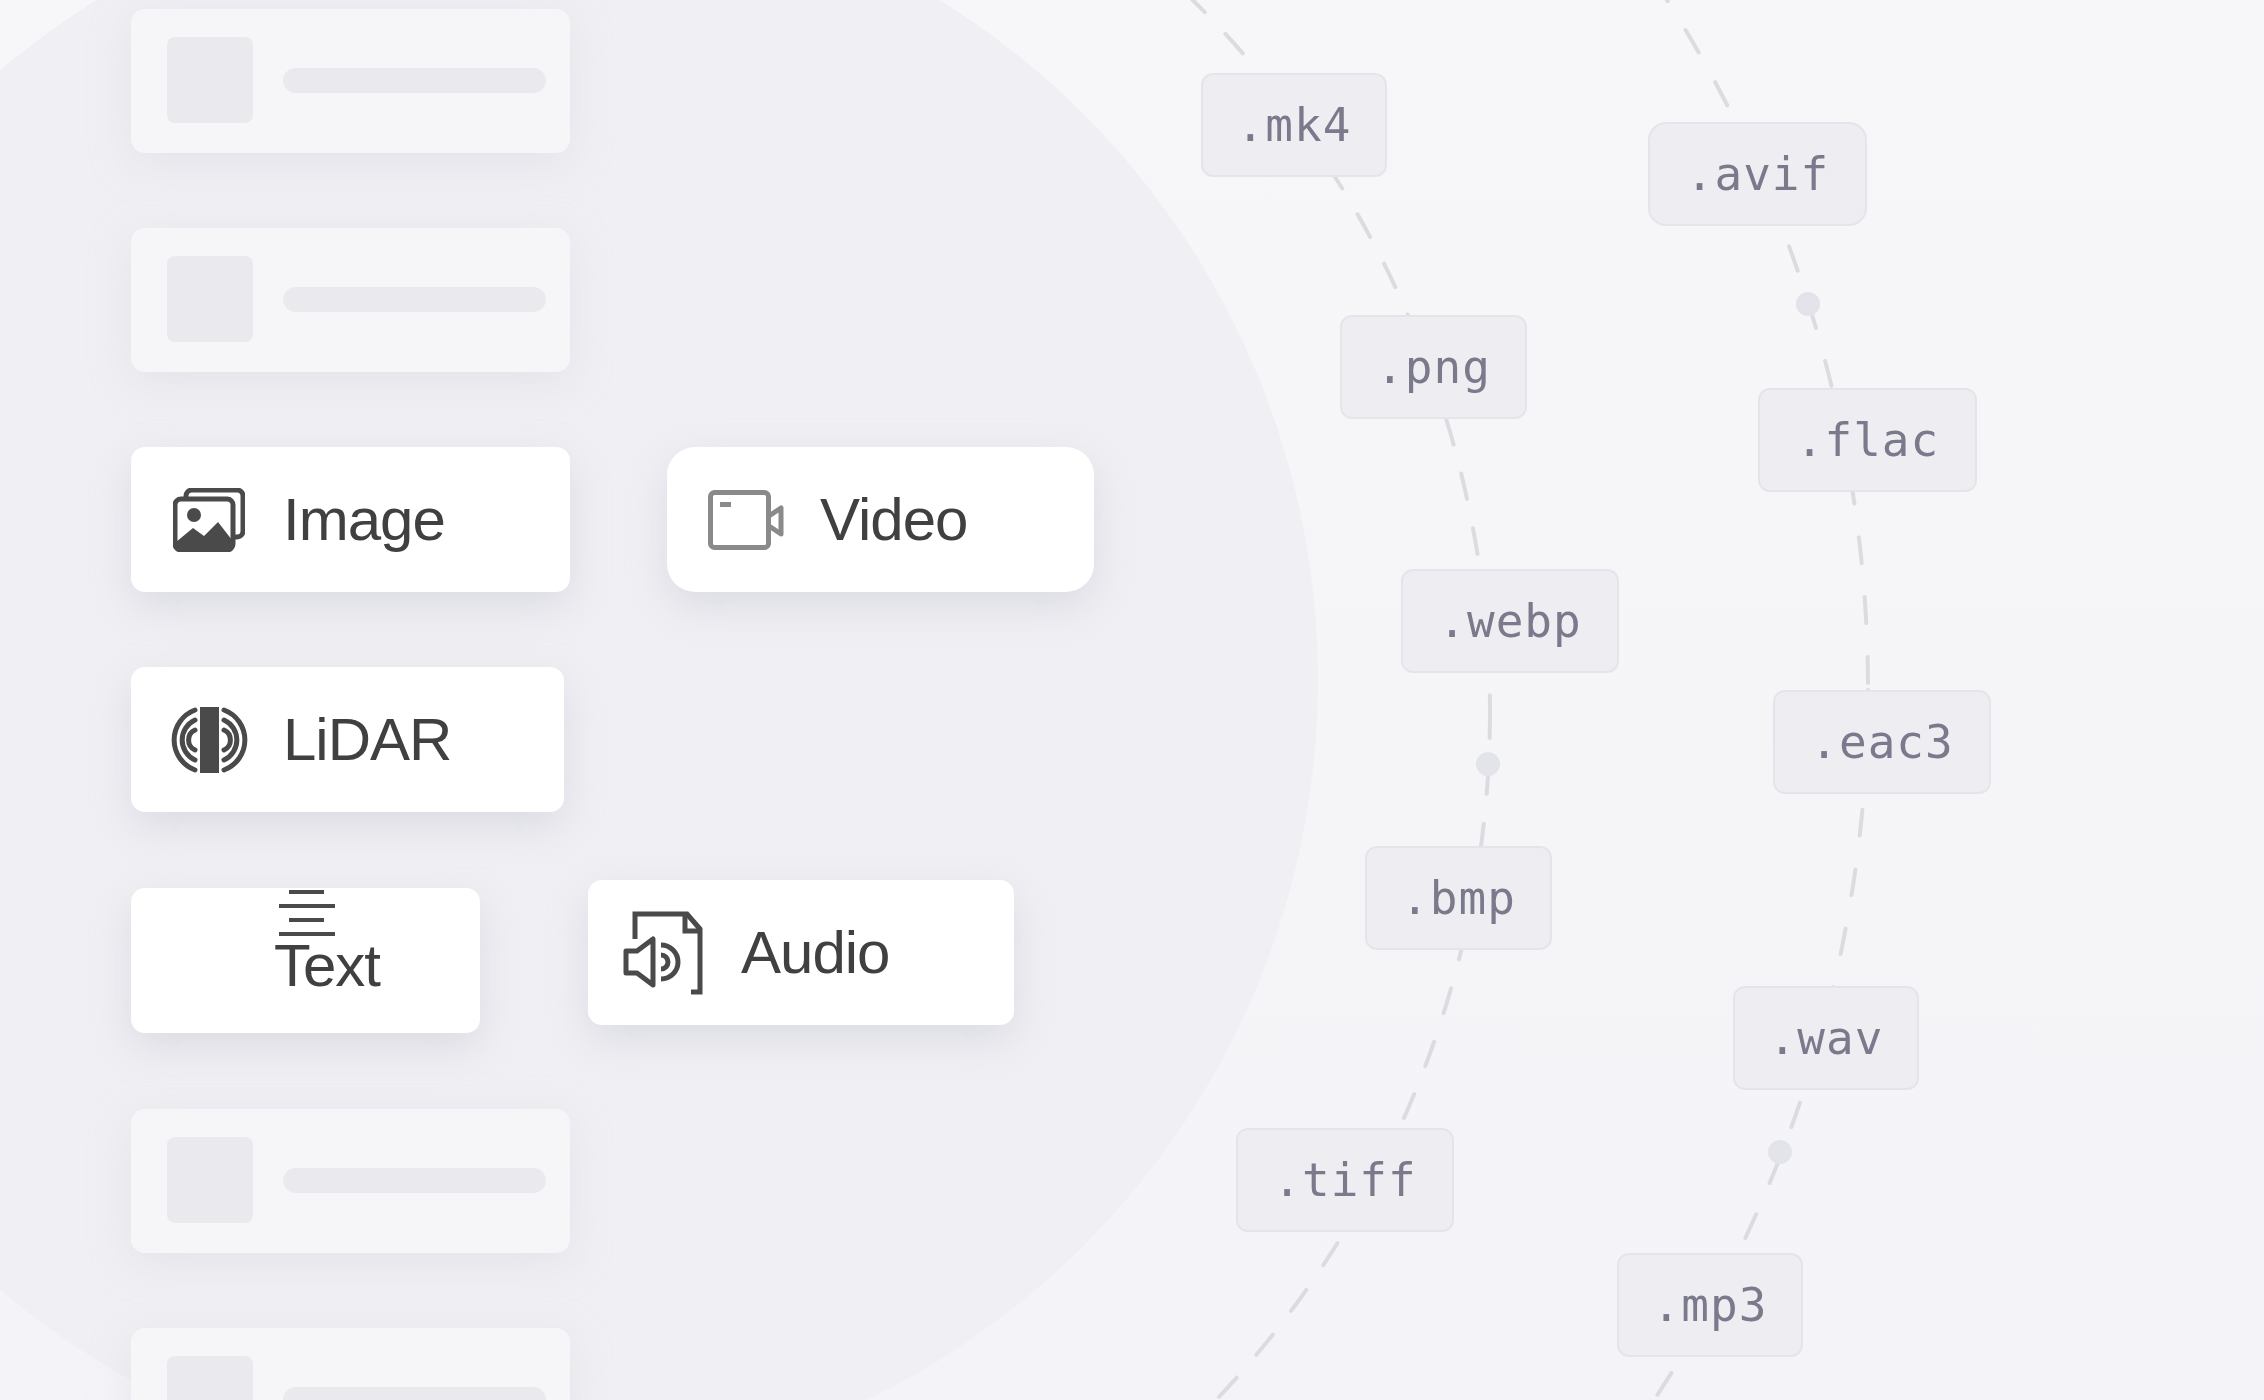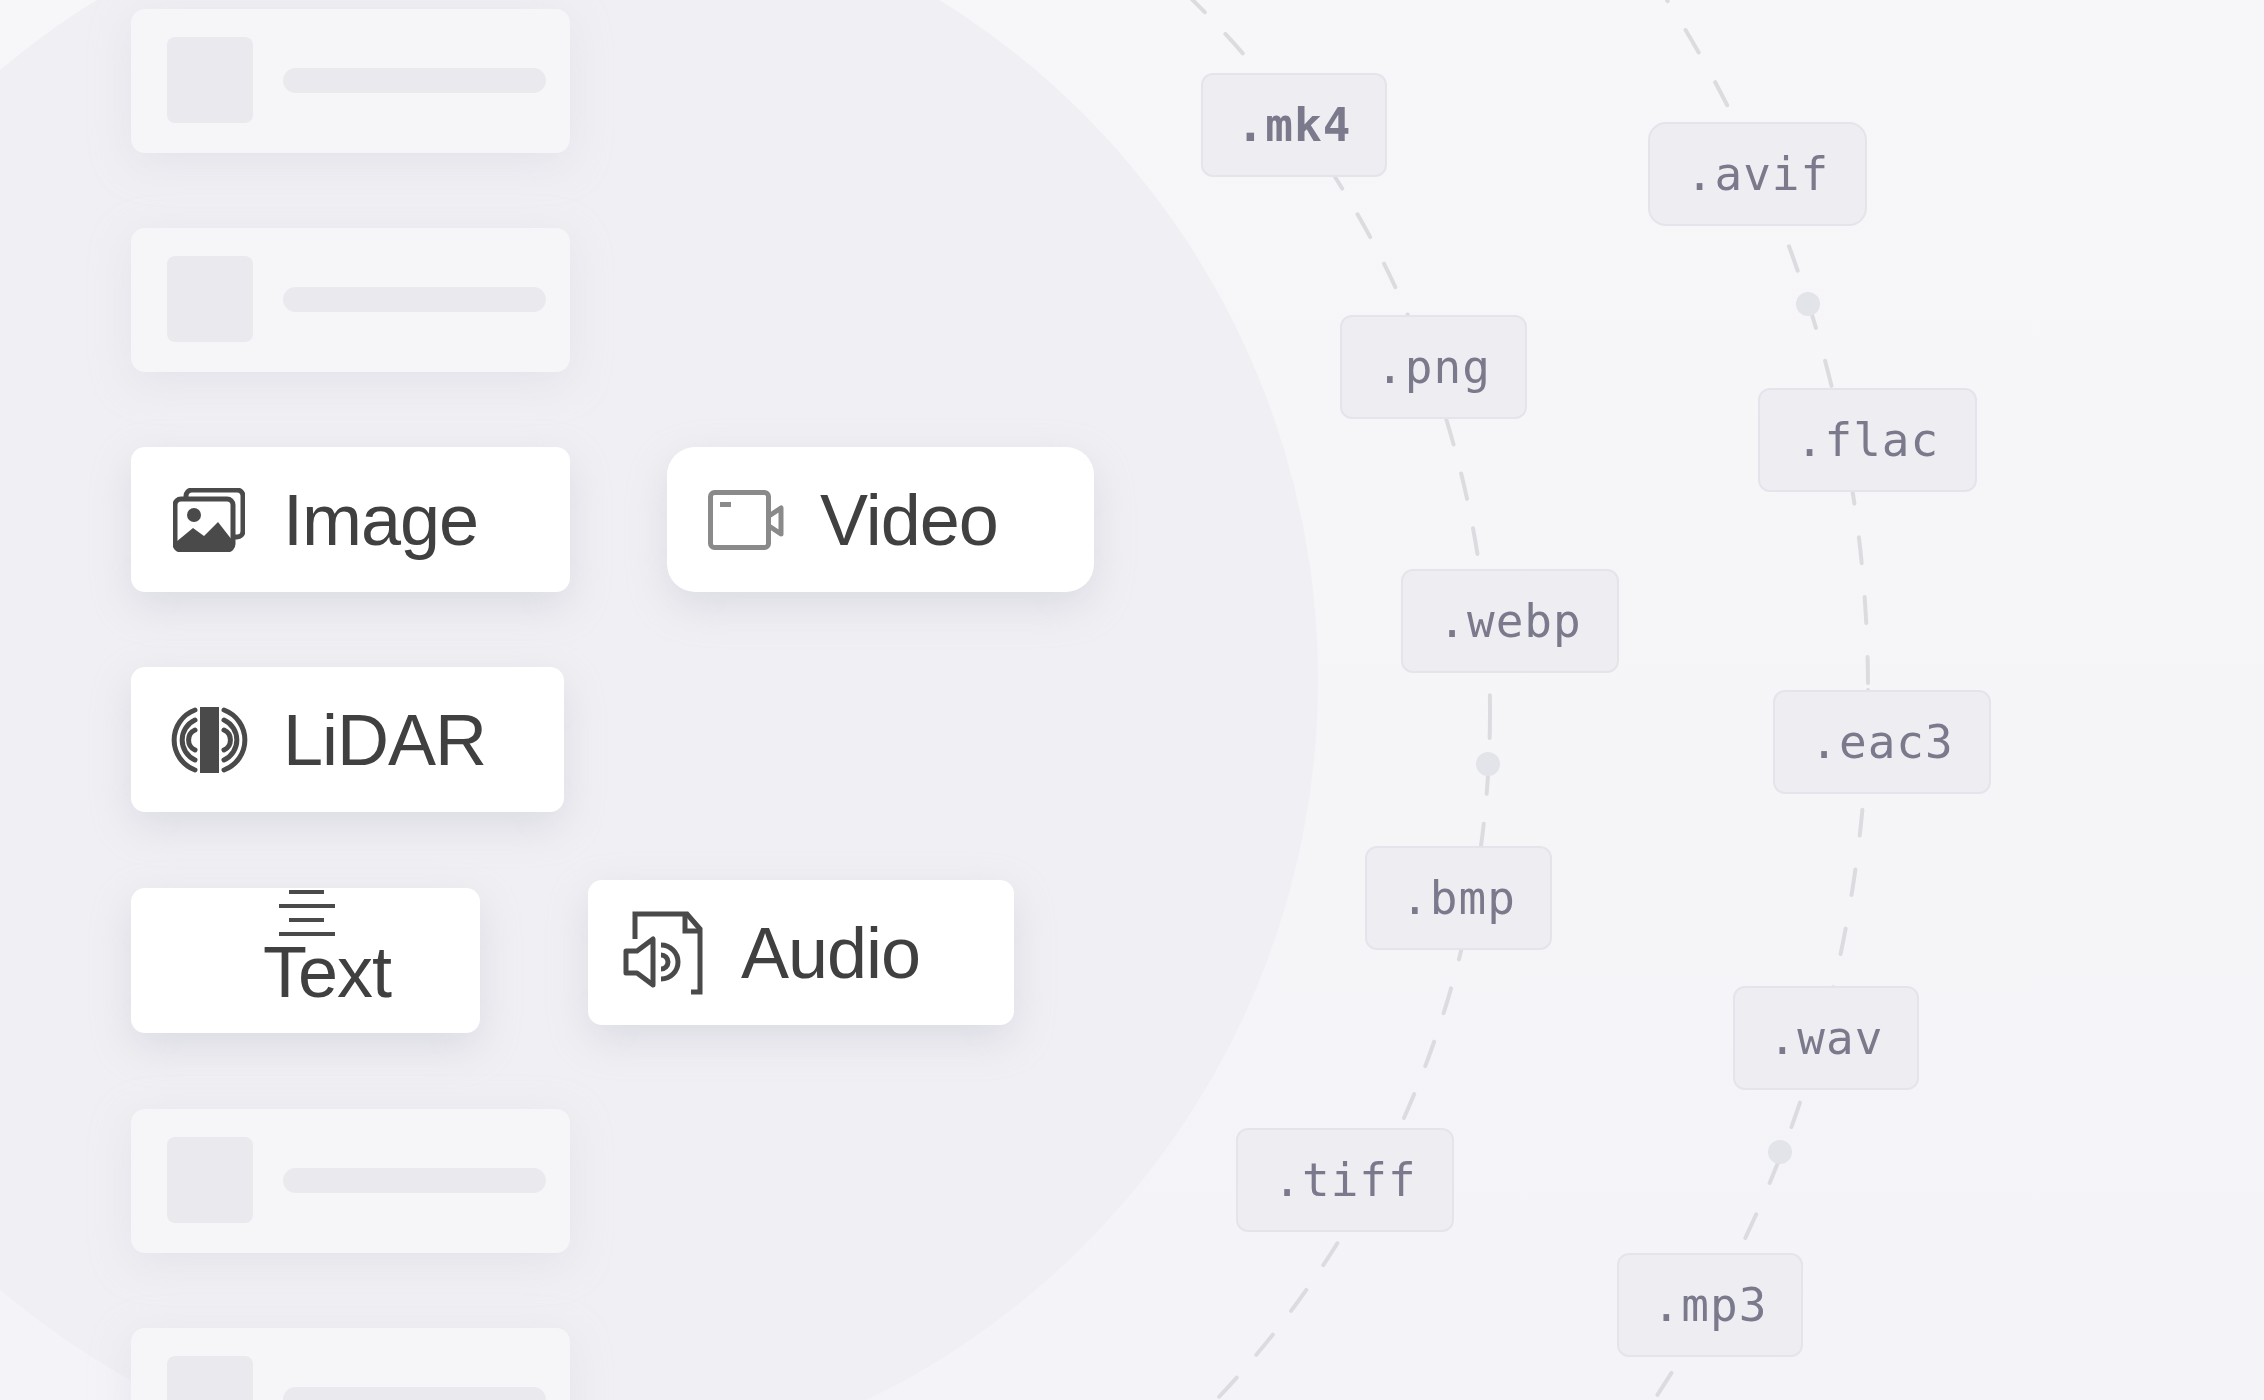--- a/index.html
+++ b/index.html
@@ -26,21 +26,21 @@
     position:absolute; left:152px; top:59px; width:263px; height:25px;
     border-radius:13px; background:#eaeaee;
   }
   .type-card {
     position:absolute; height:145px; background:#ffffff; border-radius:14px;
     box-shadow: 0 14px 40px rgba(170,170,190,0.30);
     display:flex; align-items:center; box-sizing:border-box;
   }
   .type-card .icon { flex:0 0 auto; display:flex; align-items:center; justify-content:center; }
   .type-card .label {
-    font-size:72px; color:#404040; letter-spacing:-1px; line-height:1;
+    font-size:60px; color:#404040; letter-spacing:-1px; line-height:1;
     white-space:nowrap;
   }
   .chip {
     position:absolute; height:104px; box-sizing:border-box;
     background:#eeeef2; border:2px solid #e4e4ea; border-radius:12px;
     display:flex; align-items:center; justify-content:center;
     font-family:"DejaVu Sans Mono", monospace; font-size:46px; color:#7b7a8c;
     letter-spacing:1px;
   }
   .dot { position:absolute; width:24px; height:24px; border-radius:50%; background:#e3e3ea; }
@@ -130,21 +130,21 @@
       <path d="M12 28 L12 3 L64 3 L77 18 L77 81 L68 81" fill="none" stroke="#4a4a4a" stroke-width="5"></path>
       <path d="M62 3 L62 20 L77 20" fill="none" stroke="#4a4a4a" stroke-width="5"></path>
       <path d="M3 40 L14 40 L30 28 L30 74 L14 62 L3 62 Z" fill="none" stroke="#4a4a4a" stroke-width="5" stroke-linejoin="round"></path>
       <path d="M38 34 A17 17 0 0 1 38 68" fill="none" stroke="#4a4a4a" stroke-width="5"></path>
       <path d="M38 44 A7 7 0 0 1 38 58" fill="none" stroke="#4a4a4a" stroke-width="5"></path>
     </svg>
   </span>
   <span class="label">Audio</span>
 </div>
 
-<div class="chip" style="left:1201px; top:73px; width:186px;font-weight:bold;">.mk4</div>
+<div class="chip" style="left:1201px; top:73px; width:186px;">.mk4</div>
 <div class="chip" style="left:1340px; top:315px; width:187px;">.png</div>
 <div class="chip" style="left:1401px; top:569px; width:218px;">.webp</div>
 <div class="chip" style="left:1365px; top:846px; width:187px;">.bmp</div>
 <div class="chip" style="left:1236px; top:1128px; width:218px;">.tiff</div>
 
 <div class="chip" style="left:1648px; top:122px; width:219px;border-radius:18px;">.avif</div>
 <div class="chip" style="left:1758px; top:388px; width:219px;">.flac</div>
 <div class="chip" style="left:1773px; top:690px; width:218px;">.eac3</div>
 <div class="chip" style="left:1733px; top:986px; width:186px;">.wav</div>
 <div class="chip" style="left:1617px; top:1253px; width:186px;">.mp3</div>

